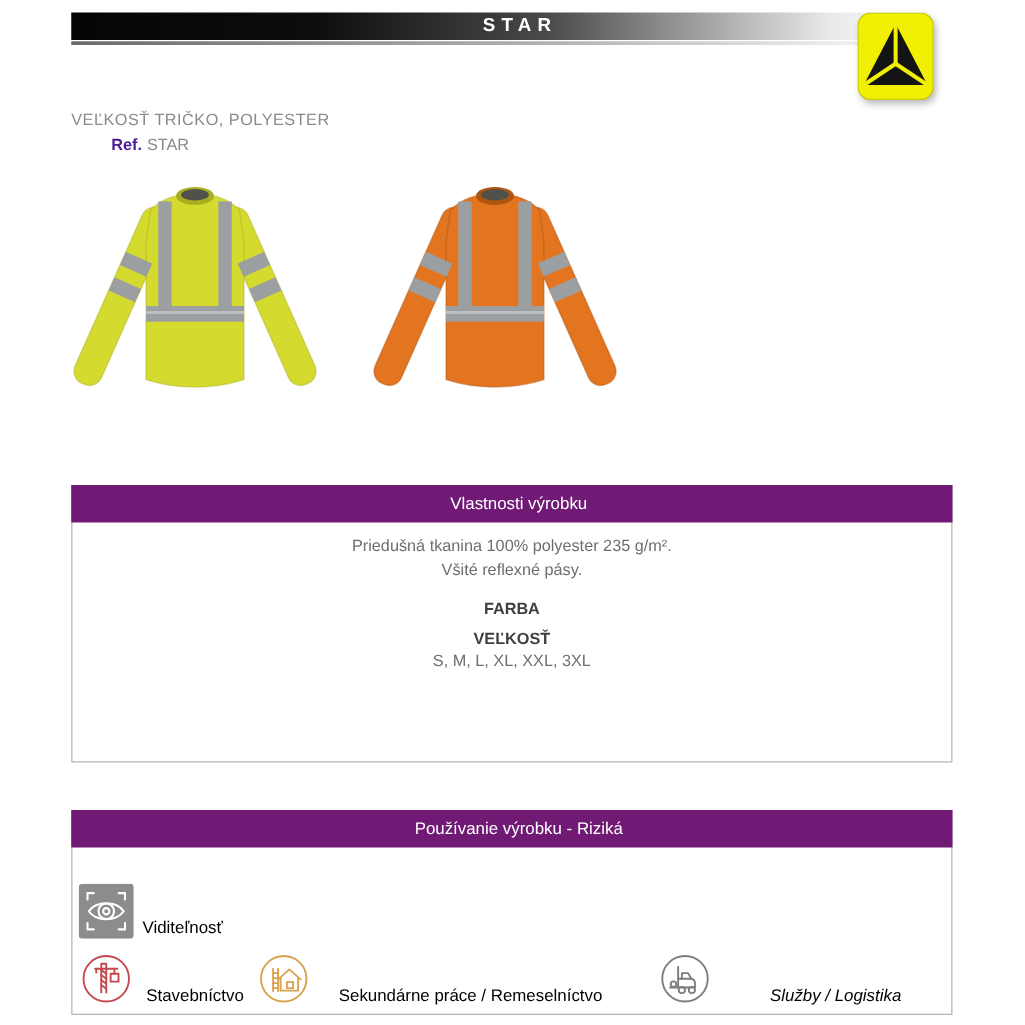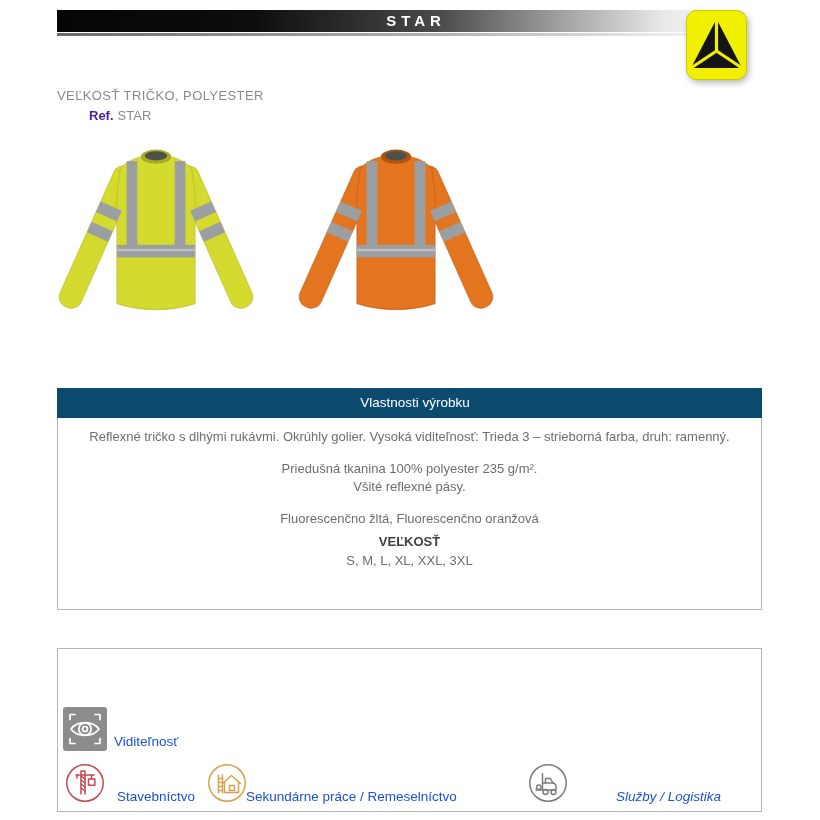--- a/index.html
+++ b/index.html
@@ -27,30 +27,30 @@
 
   .shirt { position:absolute; top:138px; }
   #shirt-yellow { left:58px; }
   #shirt-orange { left:298px; }
 
   
   .box { position:absolute; left:57px; width:705px; background:#ffffff; border:1px solid #b5b5b5; }
   #features-box { top:388px; height:222px; }
   #usage-box { top:648px; height:164px; }
   .section-bar {
-    margin:-1px -1px 0 -1px; height:30px; background:#0c4a6e; color:#ffffff;
+    margin:-1px -1px 0 -1px; height:30px; background:#701a75; color:#ffffff;
     font-size:13.5px; line-height:30px; padding-left:11px;
   }
   .box-content { padding:10px 12px; font-size:13px; line-height:18.5px; }
   .feat-p { margin:0 0 13px 0; }
   .feat-h { font-weight:bold; color:#3f3f3f; margin-top:5px; }
   .feat-v { margin-bottom:4px; }
 
   
-  .risk-label { position:absolute; font-size:13.5px; color:#1d4ed8; white-space:nowrap; }
+  .risk-label { position:absolute; font-size:13.5px; color:#000000; white-space:nowrap; }
   .risk-icon { position:absolute; }
 </style>
 </head>
 <body>
 
 <div class="page">
 
   <div class="topbar">
     <span>STAR</span>
   </div>
@@ -117,32 +117,32 @@
       <rect x="77" y="26" width="12" height="96"></rect>
       <rect x="131" y="26" width="12" height="96"></rect>
       <rect x="66" y="120" width="88" height="14"></rect>
       <rect x="66" y="124.5" width="88" height="2.5" fill="#ffffff" opacity="0.35"></rect>
     </g>
   </svg>
 
   <div id="features-box" class="box">
     <div class="section-bar">Vlastnosti výrobku</div>
     <div class="box-content">
-      <p class="feat-p">Reflexné tričko s dlhými rukávmi. Okrúhly golier. Vysoká viditeľnosť: Trieda 3 – strieborná farba, druh: ramenný.</p>
       <p class="feat-p">
         <span>Priedušná tkanina 100% polyester 235 g/m².</span><br>
         <span>Všité reflexné pásy.</span>
       </p>
-      <div class="feat-v">Fluorescenčno žltá, Fluorescenčno oranžová</div>
+      <div class="feat-h">FARBA</div>
       <div class="feat-h">VEĽKOSŤ</div>
       <div class="feat-v">S, M, L, XL, XXL, 3XL</div>
     </div>
   </div>
 
   <div id="usage-box" class="box">
+    <div class="section-bar">Používanie výrobku - Riziká</div>
 
     <div class="risk-icon" style="left:5px; top:58px;">
       <svg viewBox="0 0 44 44" width="44" height="44">
         <rect width="44" height="44" rx="3" fill="#8c8c8c"></rect>
         <g fill="none" stroke-width="1.7" stroke-linecap="round" stroke-linejoin="round" stroke="#ffffff">
           <path d="M8,22 C14,13.5 30,13.5 36,22 C30,30.5 14,30.5 8,22 Z"></path>
           <circle cx="22" cy="22" r="6.2"></circle>
           <circle cx="22" cy="22" r="2.5"></circle>
           <path d="M7,12.5 V7.5 H12"></path>
           <path d="M32,7.5 H37 V12.5"></path>
@@ -173,21 +173,21 @@
         <g fill="none" stroke-width="1.5" stroke-linecap="round" stroke-linejoin="round" stroke="#d8a24e">
           <circle cx="20" cy="20" r="18.2"></circle>
           <path d="M11.5,12 V30 M15.5,12 V30"></path>
           <path d="M11.5,15.5 H15.5 M11.5,19.5 H15.5 M11.5,23.5 H15.5 M11.5,27.5 H15.5"></path>
           <path d="M15.5,20.5 L24.5,12.5 L33.5,20.5"></path>
           <path d="M17.5,19.5 V29.5 H31.5 V19.5"></path>
           <rect x="22.5" y="22.5" width="5" height="5"></rect>
         </g>
       </svg>
     </div>
-    <div class="risk-label" style="left:188px; top:140px;">Sekundárne práce / Remeselníctvo</div>
+    <div class="risk-label" style="left:213px; top:140px;">Sekundárne práce / Remeselníctvo</div>
 
     <div class="risk-icon" style="left:470px; top:114px;">
       <svg viewBox="0 0 40 40" width="40" height="40">
         <g fill="none" stroke-width="1.5" stroke-linecap="round" stroke-linejoin="round" stroke="#7d7d7d">
           <circle cx="20" cy="20" r="18.2"></circle>
           <path d="M14.5,10.5 V27"></path>
           <path d="M14.5,27 H8"></path>
           <circle cx="10.8" cy="24.3" r="2.2"></circle>
           <path d="M14.5,20 H24 C26.5,20 28,21.7 28,24 V27 H14.5"></path>
           <path d="M17.5,20 V15.5 H22.5 L25,20"></path>

